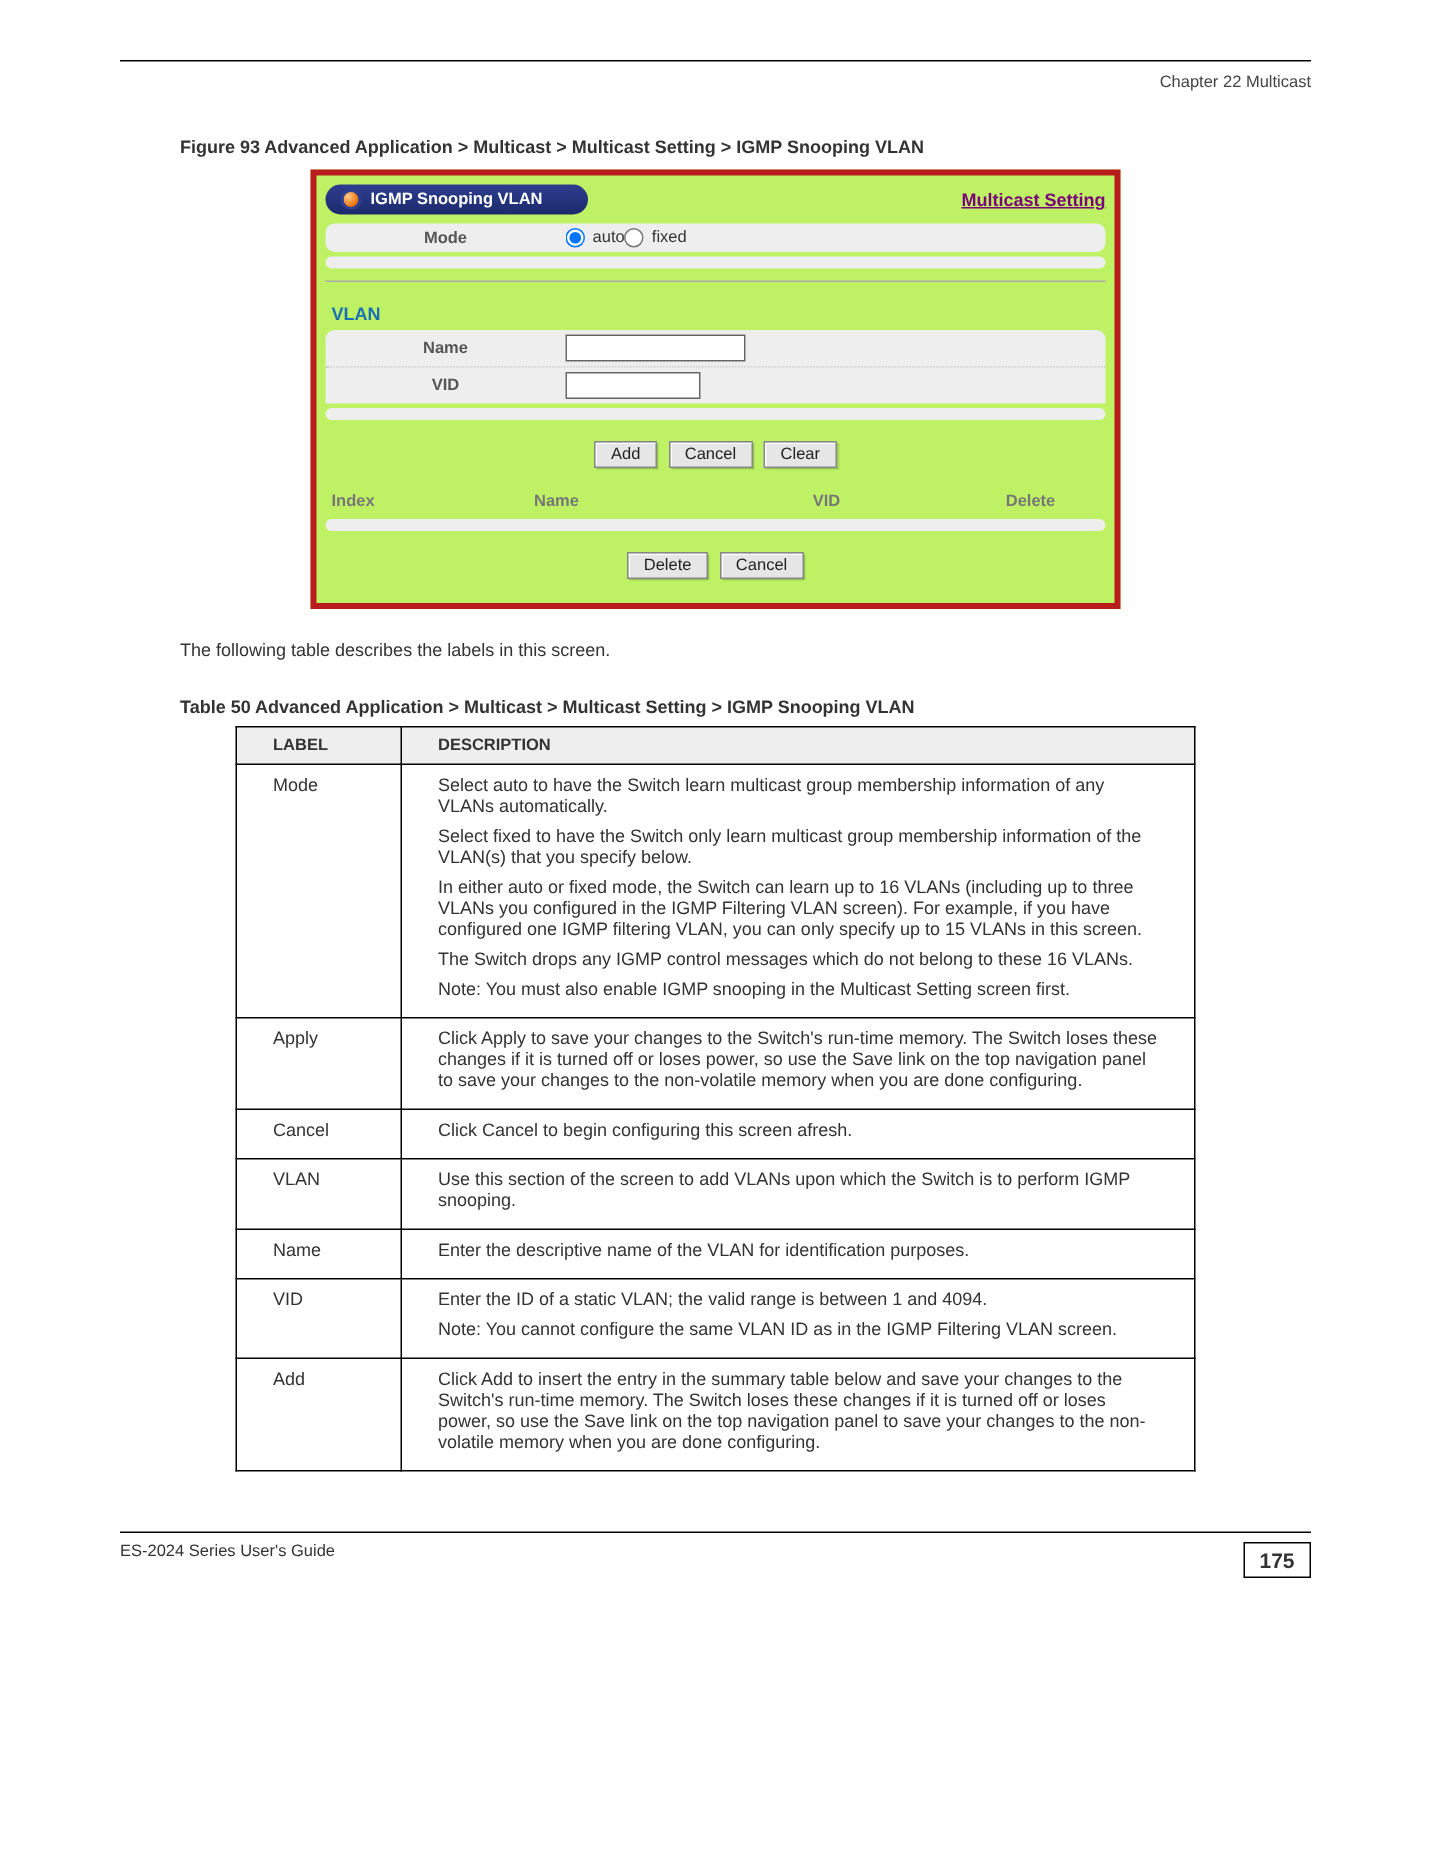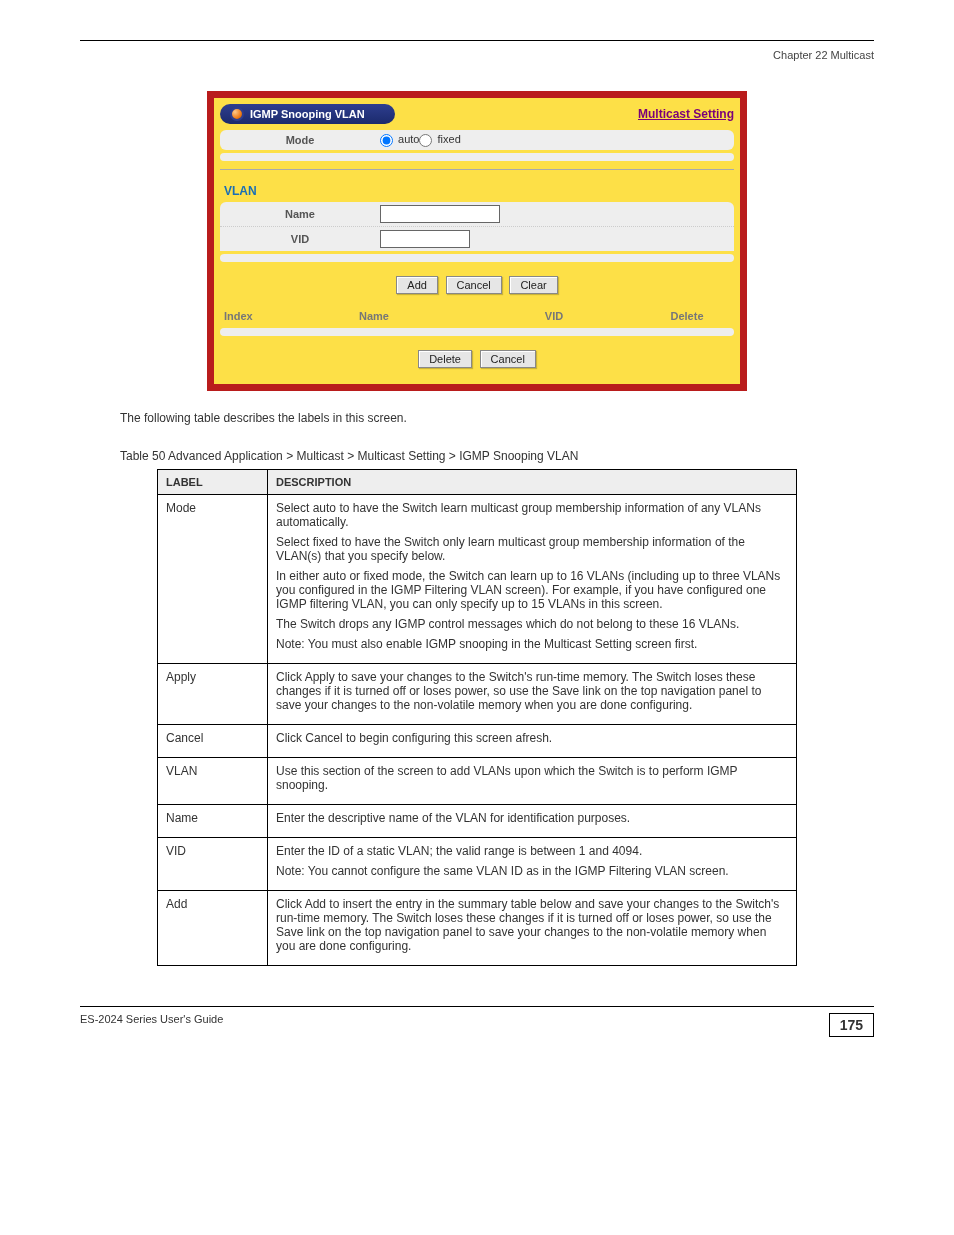--- a/index.html
+++ b/index.html
@@ -28,23 +28,23 @@
     margin-bottom: 30px;
   }
   .figure-caption {
     font-weight: bold;
     font-size: 12px;
     margin: 10px 0 8px 40px;
   }
   .ui-panel {
     width: 540px;
     margin: 0 auto 20px;
-    border: 7px solid #b91c1c;
+    border: 4px solid #b91c1c;
     padding: 6px;
-    background: #fde047;
+    background: #bef264;
   }
   .panel-header {
     display: flex;
     align-items: center;
     justify-content: space-between;
     margin-bottom: 6px;
   }
   .pill {
     background: linear-gradient(#2e3e8f,#1b2a6c);
     color: #fff;
@@ -150,33 +150,33 @@
     border-top: 1px solid #aaa;
     margin: 8px 0;
   }
   .ui-bottom-bar {
     height: 8px;
     background: #eee;
     border-radius: 4px;
     margin-bottom: 4px;
   }
   .table-caption {
-    font-weight: normal;
+    font-weight: bold;
     font-size: 12px;
     margin: 24px 0 6px 40px;
   }
   table.doc-table {
     border-collapse: collapse;
     width: 640px;
     margin: 0 auto;
     font-size: 12px;
   }
   table.doc-table th, table.doc-table td {
     border: 1px solid #000;
-    padding: 6px 8px;
+    padding: 6px 24px;
     vertical-align: top;
     text-align: left;
   }
   table.doc-table th {
     background: #eee;
     font-size: 11px;
     text-transform: uppercase;
   }
   table.doc-table td p { margin: 0 0 6px; }
   .footer {
@@ -197,20 +197,21 @@
   }
   input[type="radio"] { margin: 0 2px 0 0; vertical-align: middle; }
 </style>
 </head>
 <body>
 
 <div class="page">
   <div class="top-rule"></div>
   <div class="chapter-header">Chapter 22 Multicast</div>
 
+  <div class="figure-caption">Figure 93   Advanced Application &gt; Multicast &gt; Multicast Setting &gt; IGMP Snooping VLAN</div>
 
   <div class="ui-panel">
     <div class="panel-header">
       <span class="pill">
         <span class="pill-dot"></span>
         <span>IGMP Snooping VLAN</span>
       </span>
       <a class="multicast-link">Multicast Setting</a>
     </div>
 

